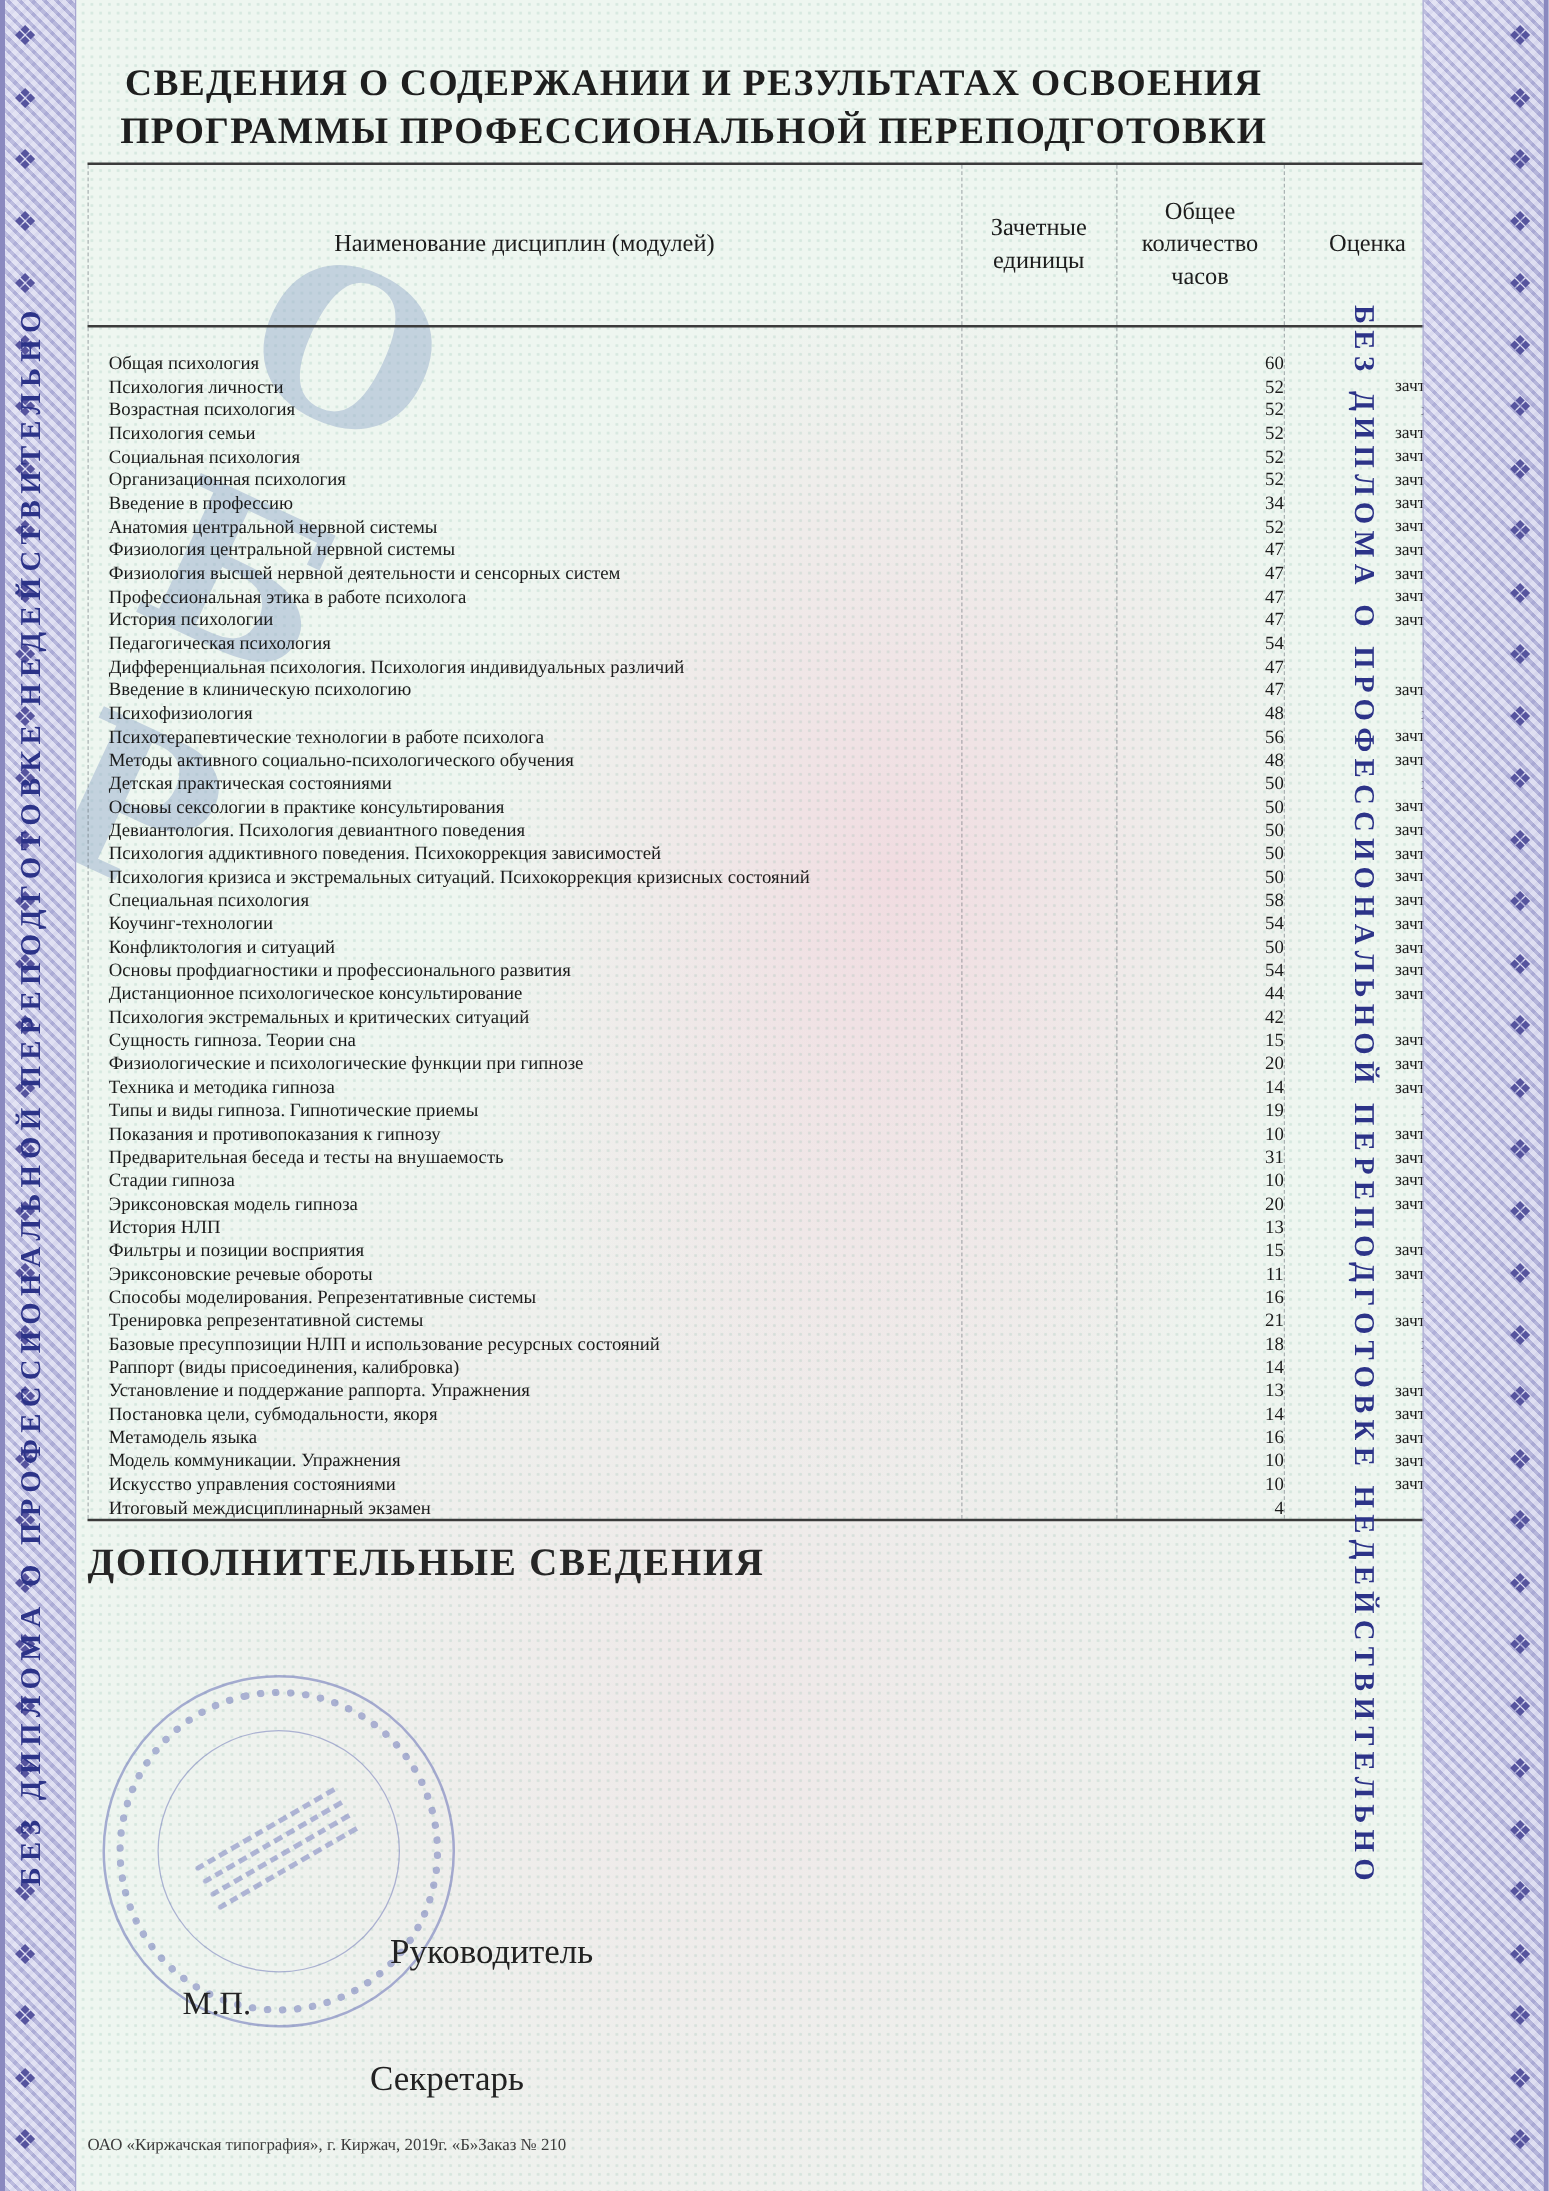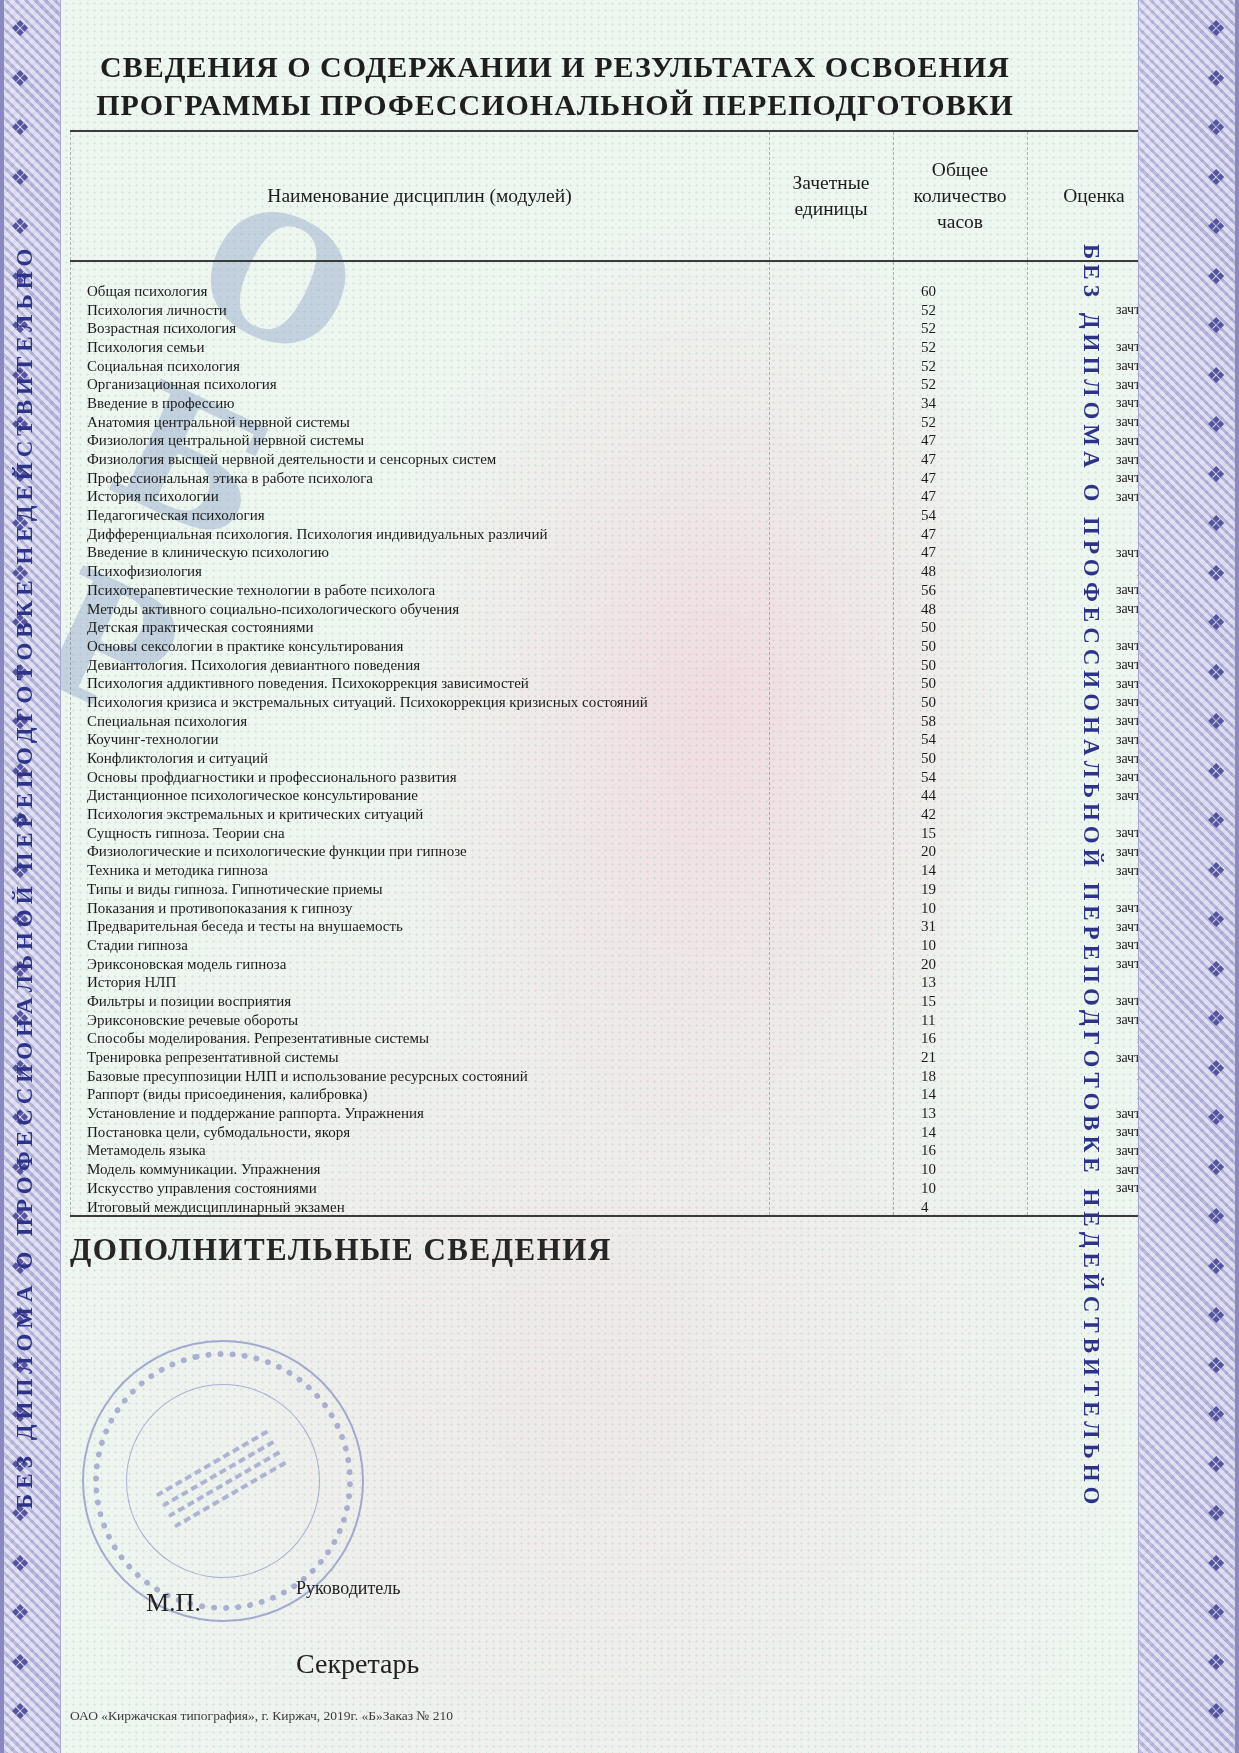--- a/index.html
+++ b/index.html
@@ -44,37 +44,37 @@
   .v0{left:0;} .v1{left:699px;} .v2{left:823px;} .v3{left:957px;}
   .v4{left:1090px;border-left:1px solid rgba(85,95,105,0.55);}
   .thead{display:grid;grid-template-columns:699px 124px 134px 134px;height:130px;
     align-items:center;border-bottom:2px solid #3b3b3b;box-sizing:border-box;}
   .thead .hc{text-align:center;font-size:19.5px;line-height:1.35;color:#1c1c1c;}
   .tbody{padding-top:20px;}
   .trow{display:grid;grid-template-columns:699px 124px 134px 134px;height:18.7px;
     align-items:center;font-size:15px;color:#1b1b1b;}
   .c-name{padding-left:17px;white-space:nowrap;}
   .c-units{text-align:center;}
-  .c-hours{text-align:left;padding-left:28px;}
+  .c-hours{text-align:right;padding-left:28px;}
   .c-grade{text-align:right;padding-left:12px;font-size:14px;}
   
   .add-heading{position:absolute;left:70px;top:1232px;z-index:2;font-size:31px;
     letter-spacing:1.5px;color:#262626;font-weight:bold;}
   .stamp{position:absolute;left:82px;top:1340px;width:278px;height:278px;z-index:2;
     border-radius:50%;border:2.5px solid rgba(102,112,182,0.55);transform:rotate(-12deg);}
   .stamp .ring2{position:absolute;inset:9px;border-radius:50%;
     border:6px dotted rgba(102,112,182,0.50);}
   .stamp .ring3{position:absolute;inset:42px;border-radius:50%;
     border:1.5px solid rgba(102,112,182,0.50);}
   .stamp .scrawl{position:absolute;left:70px;top:108px;width:140px;height:60px;
     transform:rotate(-18deg);filter:blur(0.6px);opacity:0.55;}
   .stamp .scrawl i{display:block;height:4px;margin:8px 4px;border-radius:3px;
     background:repeating-linear-gradient(90deg,#7a82c0 0 7px,rgba(0,0,0,0) 7px 11px);}
   .sig-label{position:absolute;z-index:2;color:#222;}
-  .lbl-head{left:296px;top:1546px;font-size:18px;margin-top:32px;}
+  .lbl-head{left:312px;top:1546px;font-size:28px;}
   .lbl-mp{left:146px;top:1588px;font-size:26px;}
   .lbl-sec{left:296px;top:1648px;font-size:28px;}
   .footer-line{position:absolute;left:70px;right:64px;top:1708px;z-index:2;
     display:flex;font-size:13.5px;color:#3c3c3c;}
 </style>
 </head>
 <body>
 
 <div class="page">
 

